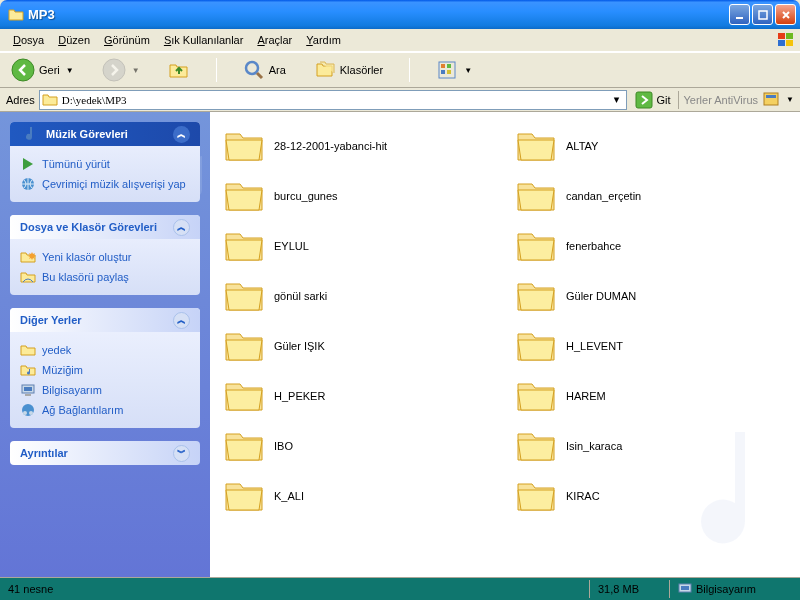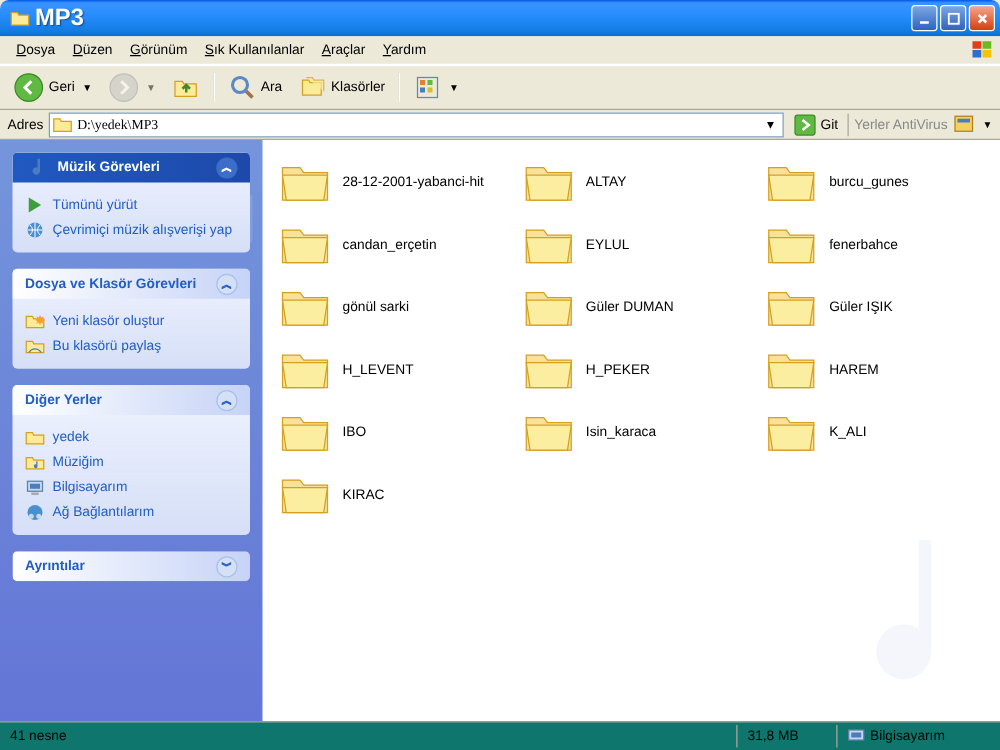--- a/index.html
+++ b/index.html
@@ -1,31 +1,31 @@
 <!DOCTYPE html>
 <html><head>
 <meta charset="utf-8">
 <style>
 * { box-sizing: border-box; margin: 0; padding: 0; }
 body { font-family: Tahoma, sans-serif; font-size: 11px; background: #ece9d8; overflow: hidden; width: 800px; height: 600px; }
 
 .titlebar { height: 29px; background: linear-gradient(to bottom, #0058e6 0%, #3a93ff 8%, #288eff 40%, #127be0 88%, #0d6bc8 100%); display: flex; align-items: center; padding: 0 4px; border-radius: 7px 7px 0 0; }
 .titlebar .ticon { width: 16px; height: 16px; margin: 0 4px; }
-.titlebar .ttext { color: #fff; font-weight: bold; font-size: 19px; flex: 1; text-shadow: 1px 1px 1px rgba(0,0,0,0.4); }
+.titlebar .ttext { color: #fff; font-weight: bold; font-size: 13px; flex: 1; text-shadow: 1px 1px 1px rgba(0,0,0,0.4); }
 .wbtns { display: flex; gap: 2px; }
 .wbtn { width: 21px; height: 21px; border-radius: 3px; border: 1px solid #fff; display: flex; align-items: center; justify-content: center; color: #fff; font-weight: bold; font-size: 11px; cursor: pointer; }
 .wmin, .wmax { background: linear-gradient(to bottom, #7ba7e0, #2f63c0); }
 .wclose { background: linear-gradient(to bottom, #f5a58e, #d4400f); }
 
 .menubar { height: 23px; background: #ece9d8; display: flex; align-items: center; padding: 0 6px; border-bottom: 1px solid #fff; position: relative; }
 .mitem { padding: 2px 7px; cursor: pointer; }
 .mitem u { text-decoration: underline; }
 .flag { position: absolute; right: 4px; width: 20px; height: 18px; }
 
-.toolbar { height: 36px; background: #ece9d8; display: flex; align-items: center; padding: 0 6px; gap: 3px; border-top: 1px solid #fff; border-bottom: 1px solid #aca899; }
+.toolbar { height: 36px; background: #ece9d8; display: flex; align-items: center; padding: 0 6px; gap: 18px; border-top: 1px solid #fff; border-bottom: 1px solid #aca899; }
 .tbtn { display: flex; align-items: center; gap: 4px; padding: 2px 5px; cursor: pointer; border-radius: 3px; }
 .tsep { width: 1px; height: 24px; background: #aca899; margin: 0 3px; border-right: 1px solid #fff; }
 .tarrow { font-size: 8px; color: #000; margin-left: 2px; }
 
 .addrbar { height: 24px; background: #ece9d8; display: flex; align-items: center; padding: 0 6px; gap: 4px; border-bottom: 1px solid #aca899; }
 .addrfield { flex: 1; height: 20px; background: #fff; border: 1px solid #7f9db9; display: flex; align-items: center; padding: 0 2px; }
 .addrfield input { border: none; outline: none; flex: 1; font-family: Tahoma; font-size: 11px; padding-left: 4px; }
 .addrdrop { width: 16px; text-align: center; cursor: pointer; color: #000; }
 .gobtn { display: flex; align-items: center; gap: 3px; cursor: pointer; padding: 1px 4px; }
 
@@ -39,21 +39,21 @@
 .panelh.norm { background: linear-gradient(to right, #fff, #c6d3f7); color: #215dc6; }
 .panelh .chev { margin-left: auto; width: 17px; height: 17px; border-radius: 50%; display: flex; align-items: center; justify-content: center; font-size: 9px; }
 .panelh.music .chev { background: #3c6dc9; color: #fff; }
 .panelh.norm .chev { background: #d6e0f5; color: #215dc6; border: 1px solid #a9c0ea; }
 .panelb { padding: 8px 10px; }
 .plink { display: flex; align-items: center; gap: 6px; padding: 2px 0; color: #215dc6; cursor: pointer; }
 .picon { width: 16px; height: 16px; flex-shrink: 0; }
 
 .content { flex: 1; padding: 10px 8px; overflow: auto; position: relative; }
 .bignoteghost { position: absolute; right: 10px; bottom: 10px; opacity: 0.22; pointer-events: none; }
-.fgrid { display: grid; grid-template-columns: 1fr 1fr 1fr; gap: 2px 10px; }
+.fgrid { display: grid; grid-template-columns: 1fr 1fr; gap: 2px 10px; }
 .fitem { display: flex; align-items: center; gap: 8px; padding: 4px; cursor: pointer; }
 .ficon { width: 44px; height: 40px; flex-shrink: 0; }
 
 .status { height: 23px; background: #0f766e; border-top: 1px solid #aca899; display: flex; align-items: center; font-size: 11px; }
 .scell { padding: 2px 8px; border-right: 1px solid #aca899; height: 18px; display: flex; align-items: center; }
 .scell.f { flex: 1; }
 </style>
 </head>
 <body>
 

